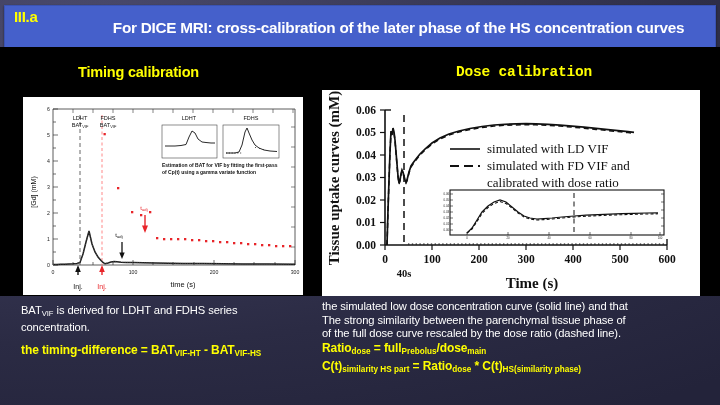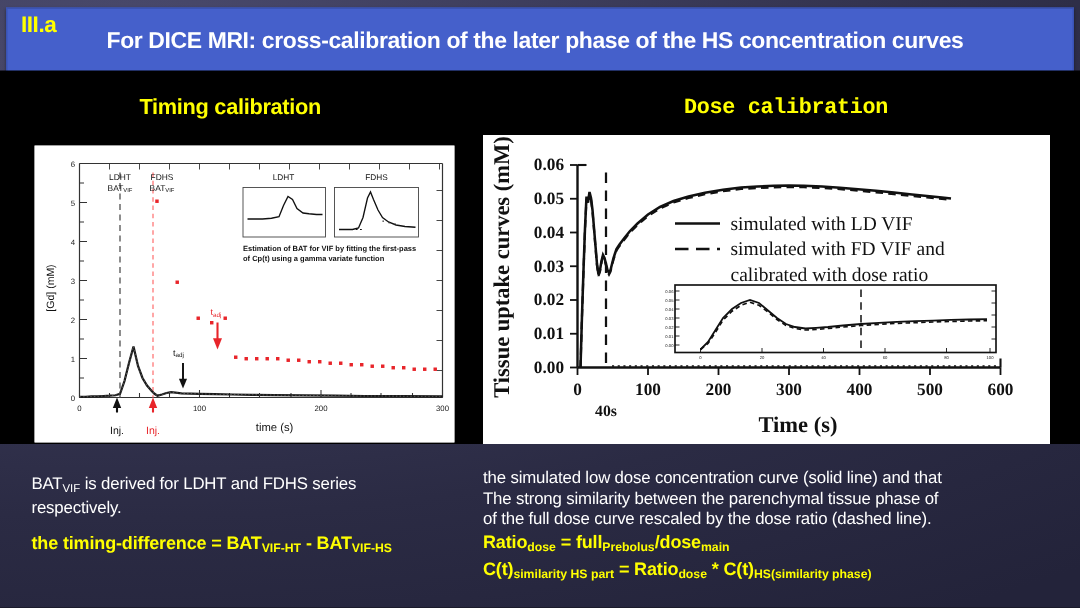--- a/index.html
+++ b/index.html
@@ -14,20 +14,21 @@
     position: absolute; inset: 0;
     background:
       radial-gradient(ellipse 140% 110% at 12% 8%, #4b4b6e 0%, #3a3a58 35%, #2b2b44 70%, #23233a 100%);
   }
   
   .titlebar {
     position: absolute; left: 4px; top: 5px; width: 712px; height: 55px;
     background: #4560cb;
     border: 1px solid #3a53b4;
     box-shadow: 0 1px 2px rgba(0,0,0,.45);
+    text-align: center;
   }
   .sec-tag {
     position: absolute; left: 9px; top: 2px;
     color: #ffff00; font-weight: bold; font-size: 15px;
     letter-spacing: -0.3px;
   }
   .slide-title {
     position: absolute; left: 50px; top: 13px; width: 655px;
     color: #ffffff; font-weight: bold; font-size: 15.3px;
     letter-spacing: -0.25px; white-space: nowrap; margin-left: 16px;
@@ -35,32 +36,32 @@
   
   .blackband {
     position: absolute; left: 0px; top: 47px; width: 720px; height: 249px;
     background: #000000;
   }
   
   .sec-head {
     position: absolute; color: #ffff00; font-weight: bold; font-size: 14.5px;
     letter-spacing: -0.2px; white-space: nowrap;
   }
-  .sec-head.left  { left: 93px;  top: 64px; text-align: center; }
+  .sec-head.left  { left: 78px;  top: 64px; text-align: center; }
   .sec-head.right { left: 456px; top: 64px; font-family: Liberation Mono, monospace; }
 
   
   .figpanel { position: absolute; background: #ffffff; }
   #fig-left  { left: 23px;  top: 97px;  width: 280px; height: 198px; }
   #fig-right { left: 322px; top: 90px;  width: 378px; height: 206px; }
 
   svg { display: block; }
 
   
-  .caption { position: absolute; margin-top: 13px; }
+  .caption { position: absolute; }
   #cap-left  { left: 21px;  top: 304px; width: 290px; }
   #cap-right { left: 322px; top: 300px; width: 392px; }
 
   .cap-line {
     font-size: 11.2px; color: #ffffff; line-height: 13.6px;
     letter-spacing: -0.1px;
   }
   .cap-line.dim    { color: #dcd8e6; }
   .cap-line.yellow { color: #ffff00; font-weight: bold; font-size: 12px; line-height: 15px; }
   .gap { height: 9px; }
@@ -365,21 +366,21 @@
         <polyline fill="none" stroke="#111" stroke-width="1.1" stroke-dasharray="3,2.2" points="145,143 150,139 155,131.5 160,123.5 166,117.5 172,113.5 178,111.5 184,113.5 190,118 196,123 202,127 208,129 215,130 222,129.6 230,129 240,128 252,127 264,126.2 276,125.6 288,125.1 300,124.7 312,124.3 324,124 336,123.8"></polyline>
         <line x1="252" y1="103" x2="252" y2="144" stroke="#111" stroke-width="1" stroke-dasharray="5,3.5"></line>
       </g>
     </svg>
   </div>
 
   <div class="caption" id="cap-left">
     <div class="cap-line">
       <span>BAT</span><sub>VIF</sub><span> is derived for LDHT and FDHS series</span>
     </div>
-    <div class="cap-line">respectively.</div>
+    <div class="cap-line">concentration.</div>
     <div class="gap"></div>
     <div class="cap-line yellow">
       <span>the timing-difference = BAT</span><sub>VIF-HT</sub><span> - BAT</span><sub>VIF-HS</sub>
     </div>
   </div>
 
   <div class="caption" id="cap-right">
     <div class="cap-line">the simulated low dose concentration curve (solid line) and that</div>
     <div class="cap-line">The strong similarity between the parenchymal tissue phase of</div>
     <div class="cap-line">of the full dose curve  rescaled by the dose ratio (dashed line).</div>

